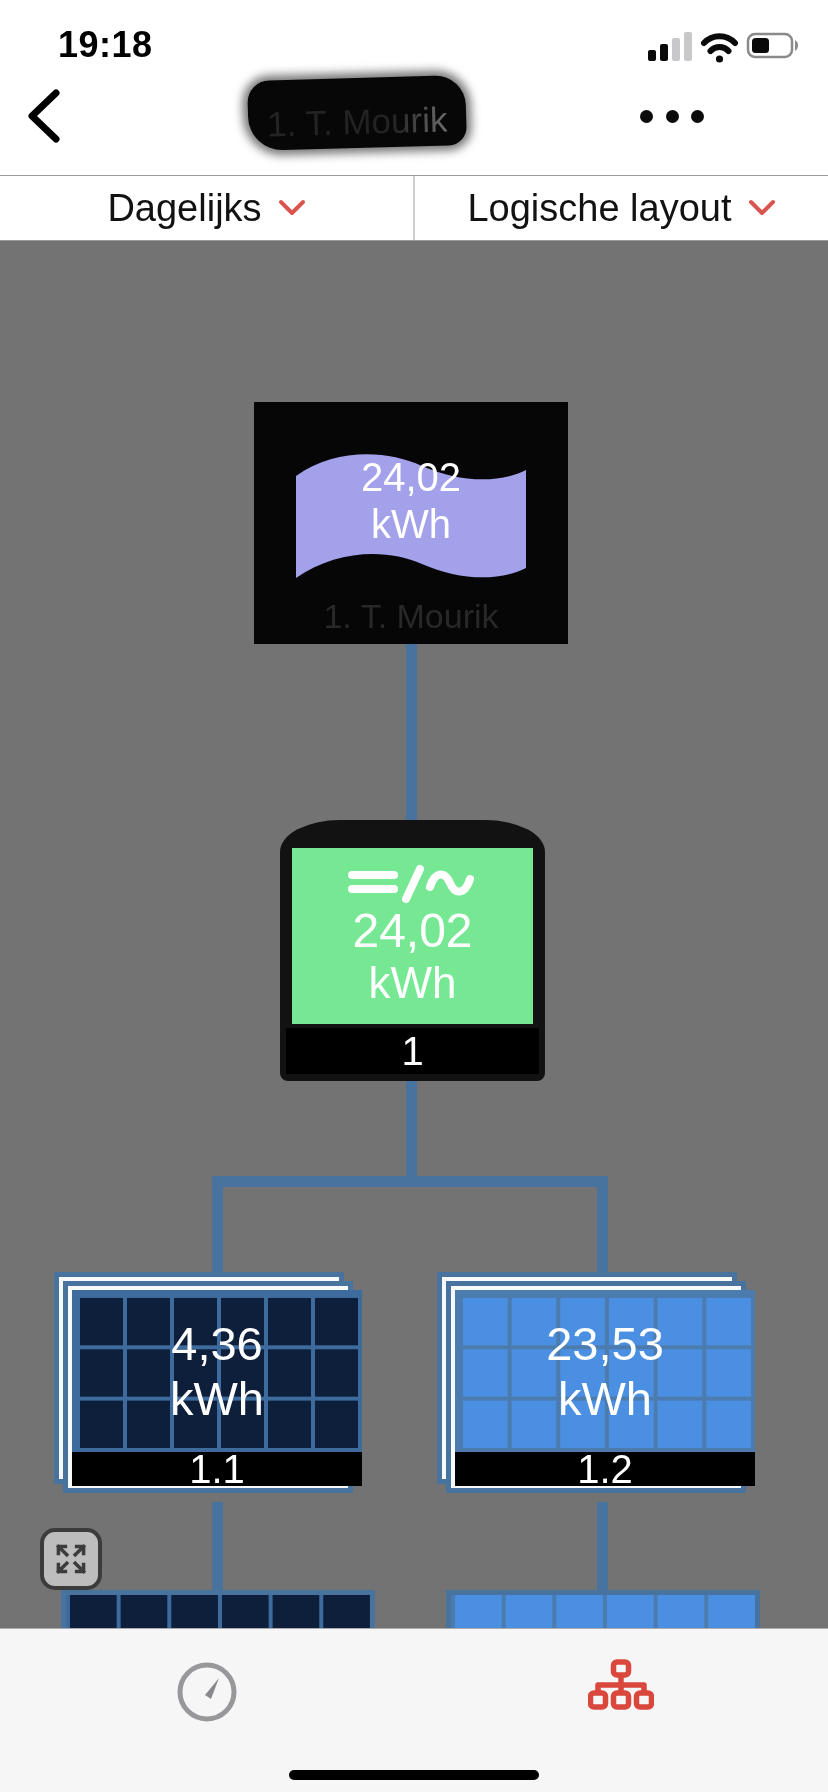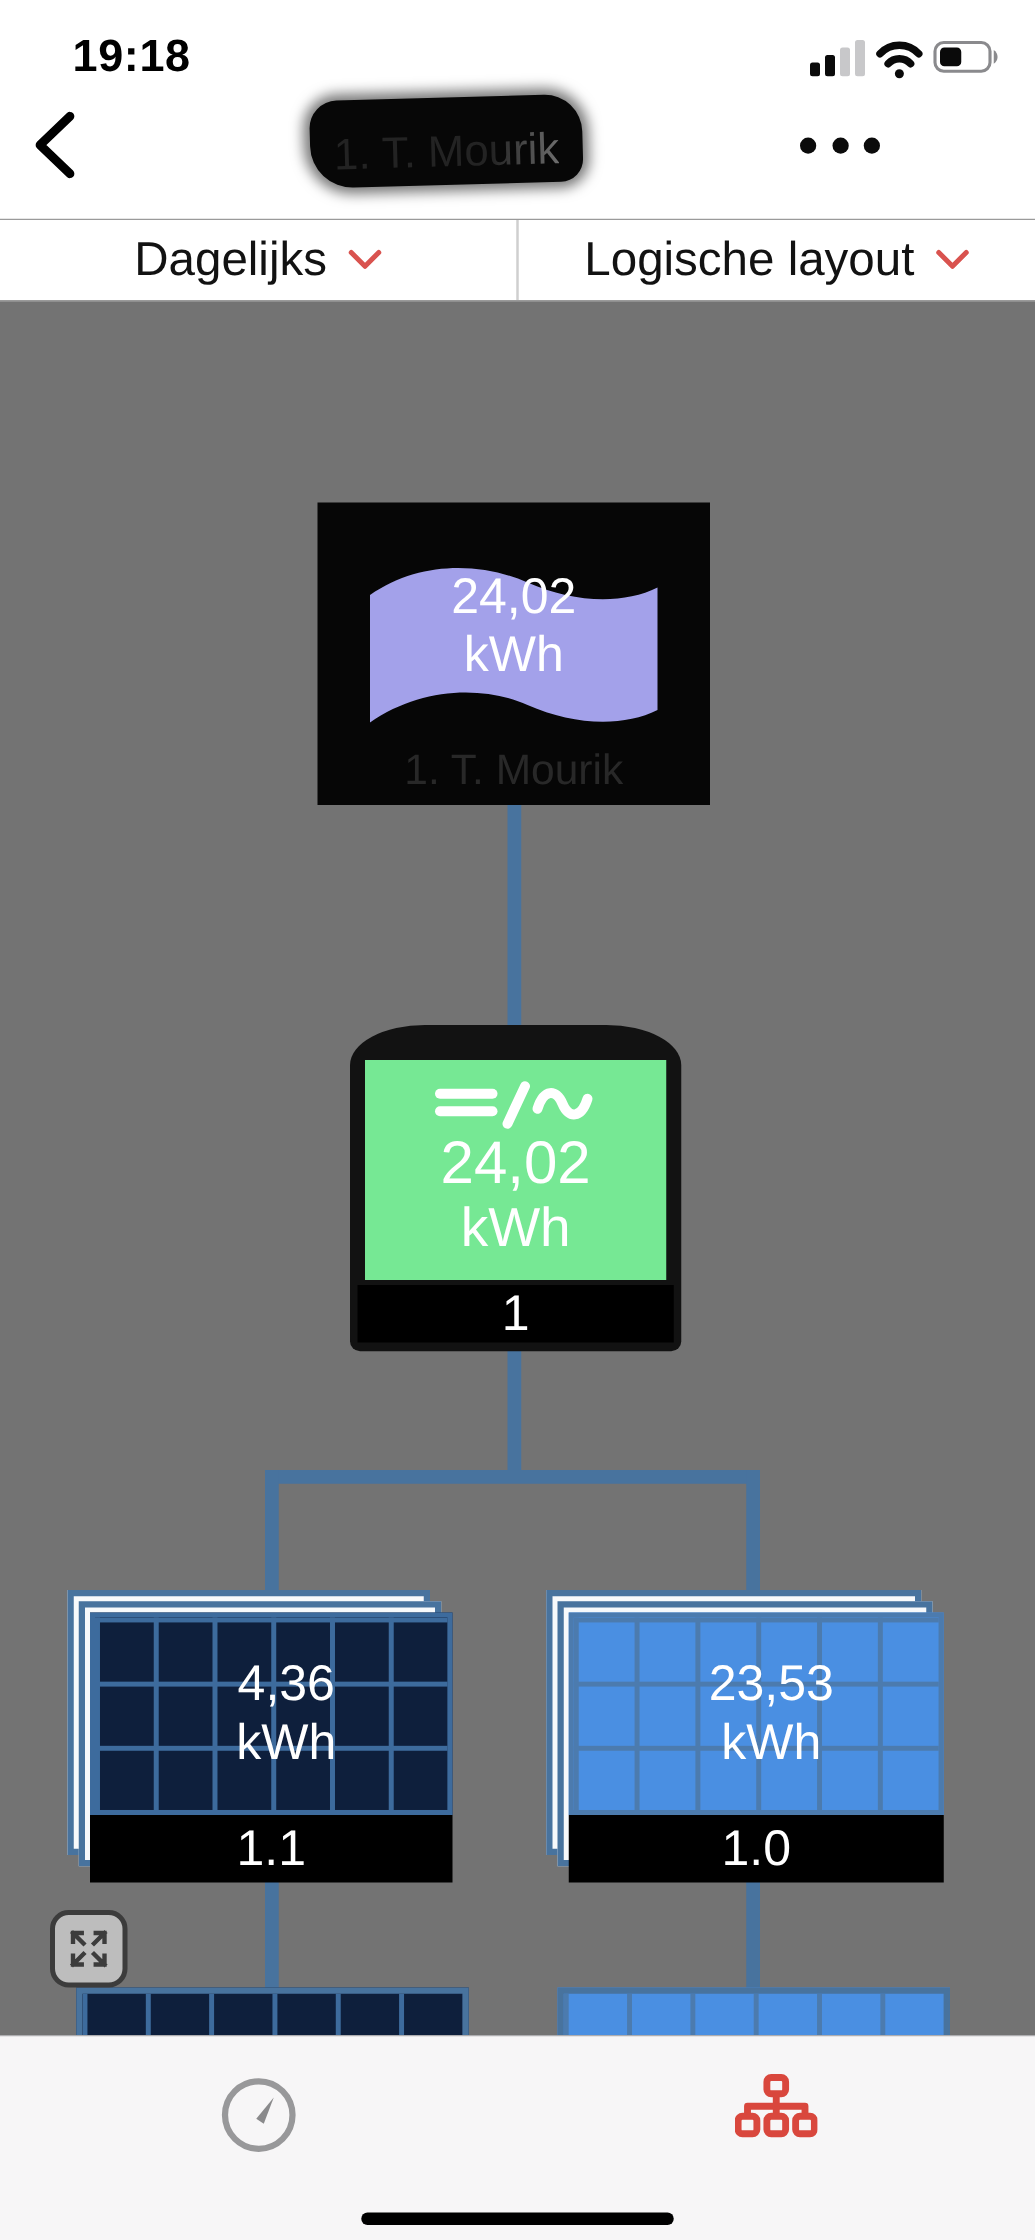--- a/index.html
+++ b/index.html
@@ -54,22 +54,22 @@
   .stack{position:absolute;width:100%;height:100%;border:5px solid #48739e;background:#f7f9fb;box-sizing:border-box;}
   .stack.l2{left:-18px;top:-18px;}
   .stack.l1{left:-9px;top:-9px;}
   .panel-front{position:absolute;left:0;top:0;width:100%;}
   .pv-grid{position:relative;height:154px;border:4px solid #3d6b9d;
     background-color:#0e1f3c;
     background-image:linear-gradient(to right,#3d6b9d 4px,transparent 4px),linear-gradient(to bottom,#3d6b9d 4px,transparent 4px);
     background-size:calc(100%/6) 100%,100% calc(100%/3);}
   .pv-grid.blue{border-color:#4c7bae;background-color:#4a8fe2;
     background-image:linear-gradient(to right,#4c7bae 4px,transparent 4px),linear-gradient(to bottom,#4c7bae 4px,transparent 4px);}
-  .pv-grid .node-text{left:12px;top:0;width:100%;height:100%;justify-content:center;font-size:40px;}
-  .pv-label{height:54px;background:#000;color:#fff;font-size:40px;display:flex;align-items:center;justify-content:center;}
+  .pv-grid .node-text{left:0;top:0;width:100%;height:100%;justify-content:center;font-size:47px;}
+  .pv-label{height:34px;background:#000;color:#fff;font-size:40px;display:flex;align-items:center;justify-content:center;}
   
   .pv-partial{position:absolute;height:70px;border:5px solid #48739e;box-sizing:border-box;
     background-color:#0e1f3c;
     background-image:linear-gradient(to right,#3d6b9d 4px,transparent 4px);
     background-size:calc(100%/6) 100%;}
   .pv-partial.blue{background-color:#4a8fe2;background-image:linear-gradient(to right,#4c7bae 4px,transparent 4px);}
   
   .expand-btn{position:absolute;left:40px;top:1287px;width:62px;height:62px;border:4px solid #3c3c3c;border-radius:15px;
     background:rgba(238,238,239,.6);box-sizing:border-box;display:flex;align-items:center;justify-content:center;cursor:pointer;padding:0;}
   
@@ -187,21 +187,21 @@
     <div class="string-node" style="left:455px;top:1049px;width:300px;height:212px;">
       <div class="stack l2"></div>
       <div class="stack l1"></div>
       <div class="panel-front">
         <div class="pv-grid blue">
           <div class="node-text">
             <span>23,53</span>
             <span>kWh</span>
           </div>
         </div>
-        <div class="pv-label">1.0</div>
+        <div class="pv-label">1.2</div>
       </div>
     </div>
 
     <div class="pv-partial" style="left:61px;top:1349px;width:314px;"></div>
     <div class="pv-partial blue" style="left:446px;top:1349px;width:314px;"></div>
 
     <button class="expand-btn">
       <svg width="42" height="42" viewBox="0 0 60 60">
         <g stroke="#3c3c3c" stroke-width="5" fill="none" stroke-linecap="square" stroke-linejoin="miter">
           <path d="M 24 24 L 12 12 M 12 22 L 12 12 L 22 12"></path>

